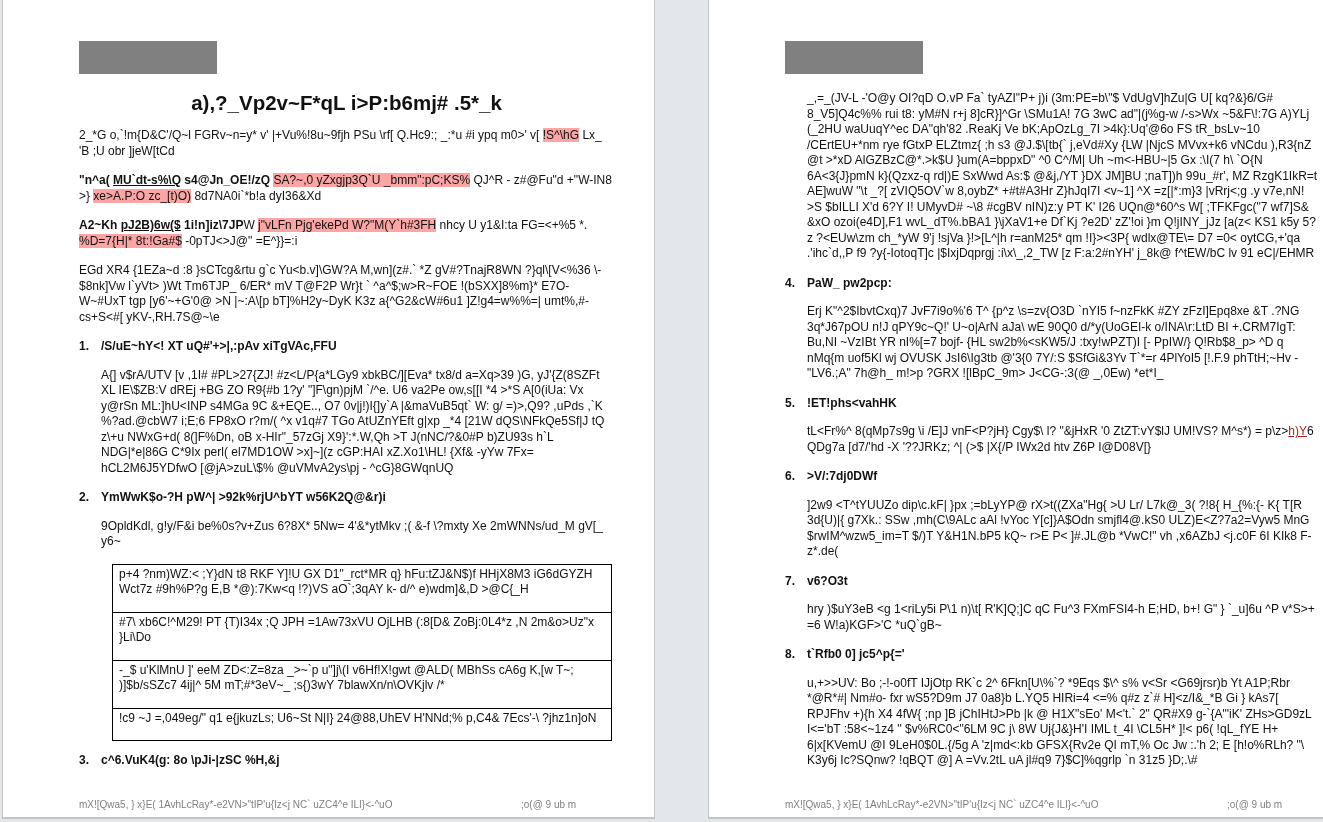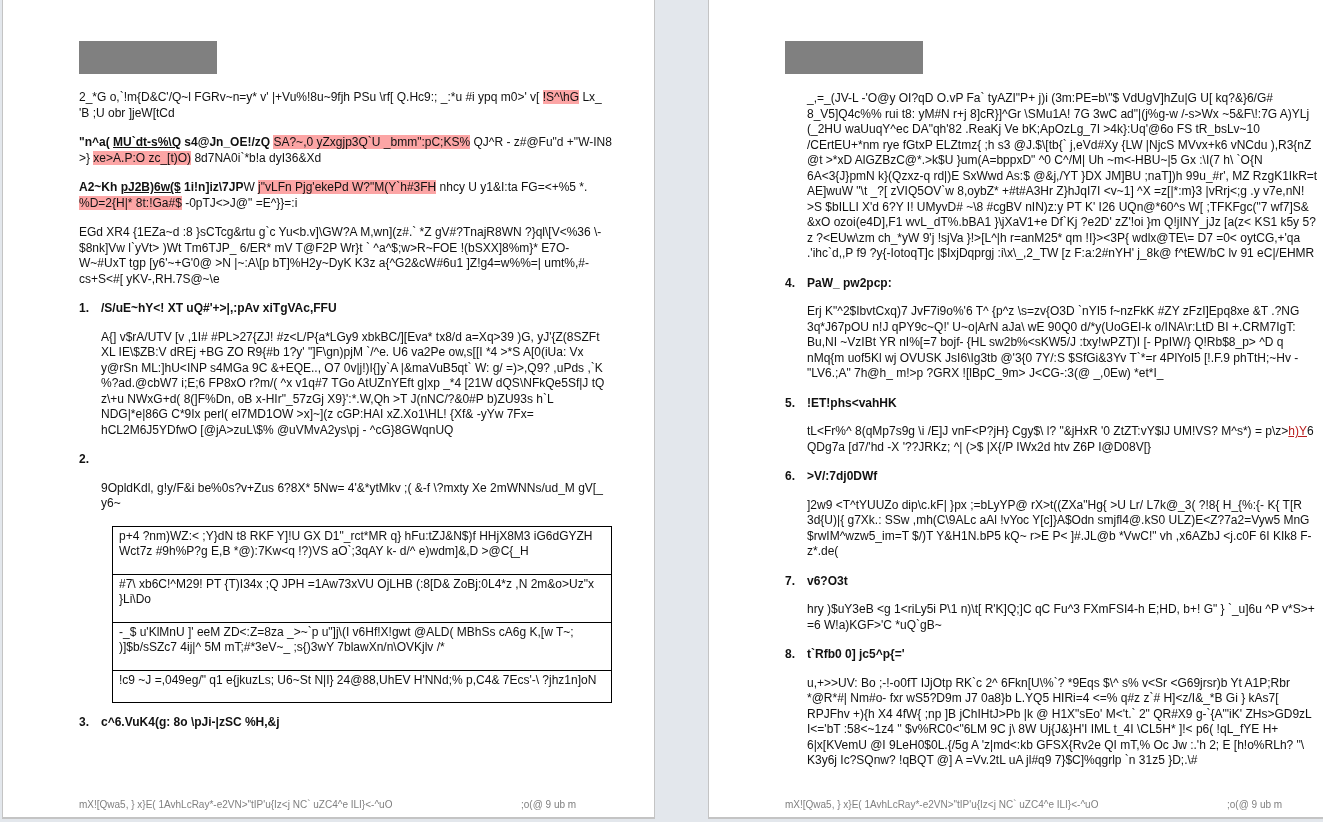--- a/index.html
+++ b/index.html
@@ -63,37 +63,39 @@
   }
   .footer .left { position: absolute; left: 0; }
   .footer .right { position: absolute; left: 442px; }
 </style>
 </head>
 <body>
 
 <div class="page" id="page1">
   <div class="logo-box"></div>
   <div class="content">
+    <div class="doc-title">a),?_Vp2v~F*qL i&gt;P:b6mj# .5*_k</div>
 
     <p><span>2_*G o,`!m{D&amp;C'/Q~l FGRv~n=y* v' |+Vu%!8u~9fjh PSu \rf[ Q.Hc9:; _:*u #i ypq m0&gt;' v[ </span><span class="hl">!S^\hG</span><span> Lx_ 'B ;U obr ]jeW[tCd</span></p>
 
     <p><span class="b">"n^a( </span><span class="b ul">MU`dt-s%\Q</span><span class="b"> s4@Jn_OE!/zQ </span><span class="hl">SA?~,0 yZxgjp3Q`U _bmm":pC;KS%</span><span> QJ^R - z#@Fu"d +"W-IN8 &gt;}  </span><span class="hl">xe&gt;A.P:O zc_[t)O)</span><span> 8d7NA0i`*b!a dyI36&amp;Xd</span></p>
 
-    <p><span class="b">A2~Kh </span><span class="b ul">pJ2B)6w($</span><span class="b"> 1i!n]iz\7JP</span><span>W </span><span class="hl">j"vLFn Pjg'ekePd W?"M(Y`h#3FH</span><span> nhcy U y1&amp;I:ta FG=&lt;+%5 *. </span><span class="hl">%D=2{H|* 8t:!Ga#$</span><span> -0pTJ&lt;&gt;J@" =E^}}=:i</span></p>
+    <p><span class="b">A2~Kh </span><span class="b ul">pJ2B)6w($</span><span class="b"> 1i!n]iz\7JP</span><span>W </span><span class="hl">j"vLFn Pjg'ekePd W?"M(Y`h#3FH</span><span> nhcy U y1&amp;I:ta FG=&lt;+%5 *. </span><span class="hl">%D=7{H|* 8t:!Ga#$</span><span> -0pTJ&lt;&gt;J@" =E^}}=:i</span></p>
 
     <p>EGd XR4 {1EZa~d :8 }sCTcg&amp;rtu g`c Yu&lt;b.v]\GW?A M,wn](z#.` *Z gV#?TnajR8WN ?}ql\[V&lt;%36 \- $8nk]Vw l`yVt&gt; )Wt Tm6TJP_ 6/ER* mV T@F2P Wr}t ` ^a^$;w&gt;R~FOE !(bSXX]8%m}* E7O-W~#UxT tgp [y6'~+G'0@ &gt;N |~:A\[p bT]%H2y~DyK K3z a{^G2&amp;cW#6u1 ]Z!g4=w%%=| umt%,#-cs+S&lt;#[ yKV-,RH.7S@~\e</p>
 
     <div class="heading">
       <span class="num">1.</span>
       <span>/S/uE~hY&lt;! XT uQ#'+&gt;|,:pAv xiTgVAc,FFU</span>
     </div>
     <p class="indent">A{] v$rA/UTV [v ,1I# #PL&gt;27{ZJ! #z&lt;L/P{a*LGy9 xbkBC/][Eva* tx8/d a=Xq&gt;39 )G, yJ'{Z(8SZFt XL IE\$ZB:V dREj +BG ZO R9{#b 1?y' "]F\gn)pjM `/^e. U6 va2Pe ow,s[[I *4 &gt;*S A[0(iUa: Vx y@rSn ML:]hU&lt;INP s4MGa 9C &amp;+EQE.., O7 0v|j!)I{]y`A |&amp;maVuB5qt` W: g/ =)&gt;,Q9? ,uPds ,`K %?ad.@cbW7 i;E;6 FP8xO r?m/( ^x v1q#7 TGo AtUZnYEft g|xp _*4 [21W dQS\NFkQe5Sf|J tQ z\+u NWxG+d( 8(]F%Dn, oB x-HIr"_57zGj X9}':*.W,Qh &gt;T J(nNC/?&amp;0#P b)ZU93s h`L NDG|*e|86G C*9Ix perl( el7MD1OW &gt;x]~](z cGP:HAI xZ.Xo1\HL! {Xf&amp; -yYw 7Fx= hCL2M6J5YDfwO [@jA&gt;zuL\$% @uVMvA2ys\pj - ^cG}8GWqnUQ</p>
 
     <div class="heading">
       <span class="num">2.</span>
+      <span>YmWwK$o-?H pW^| &gt;92k%rjU^bYT w56K2Q@&amp;r)i</span>
     </div>
     <p class="indent">9OpldKdl, g!y/F&amp;i be%0s?v+Zus 6?8X* 5Nw= 4'&amp;*ytMkv ;( &amp;-f \?mxty Xe 2mWNNs/ud_M gV[_ y6~</p>
 
     <table class="doc-table">
       <tbody>
           <tr>
             <td>p+4 ?nm)WZ:&lt; ;Y}dN t8 RKF Y]!U GX D1"_rct*MR q} hFu:tZJ&amp;N$)f HHjX8M3 iG6dGYZH Wct7z #9h%P?g E,B *@):7Kw&lt;q !?)VS aO`;3qAY k- d/^ e)wdm]&amp;,D &gt;@C{_H</td>
           </tr>
       <tr>
             <td>#7\ xb6C!^M29! PT {T)I34x ;Q JPH =1Aw73xVU OjLHB (:8[D&amp; ZoBj:0L4*z ,N 2m&amp;o&gt;Uz"x }Li\Do</td>

